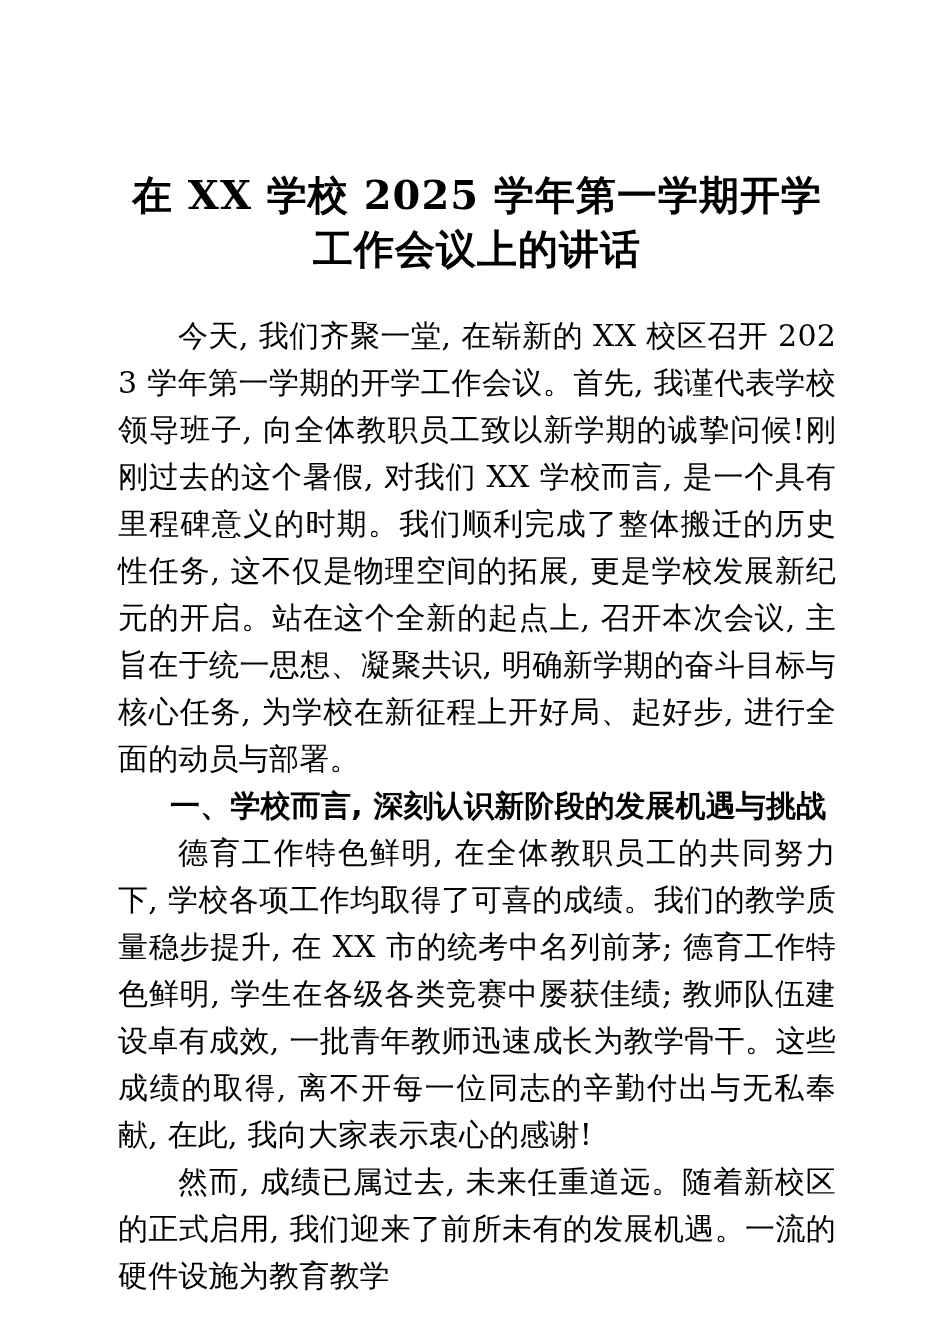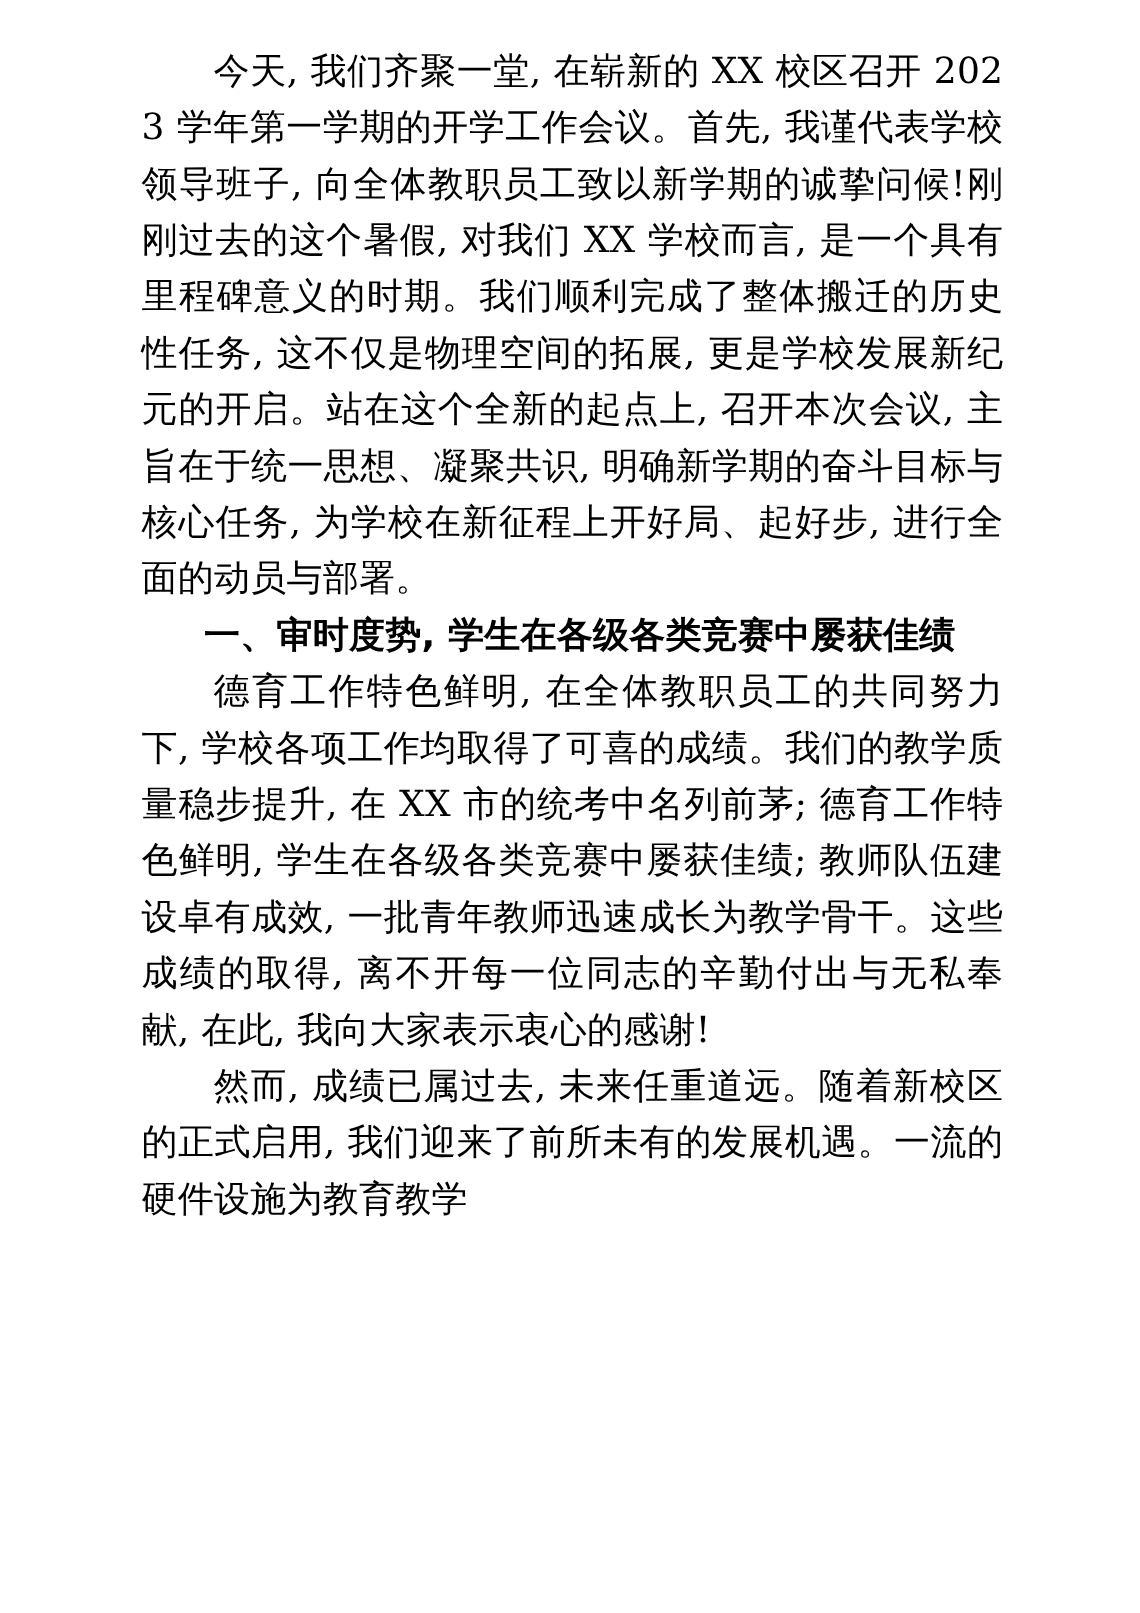--- a/index.html
+++ b/index.html
@@ -66,28 +66,29 @@
     letter-spacing: 0.2px;
     text-align: left;
   }
 </style>
 </head>
 <body>
 
 <div class="page">
   <div class="content">
 
+    <h1 class="doc-title">在 XX 学校 2025 学年第一学期开学工作会议上的讲话</h1>
 
     <div class="body-block">
 
 
 
       <p class="para">今天, 我们齐聚一堂, 在崭新的 XX 校区召开 2023 学年第一学期的开学工作会议。首先, 我谨代表学校领导班子, 向全体教职员工致以新学期的诚挚问候!刚刚过去的这个暑假, 对我们 XX 学校而言, 是一个具有里程碑意义的时期。我们顺利完成了整体搬迁的历史性任务, 这不仅是物理空间的拓展, 更是学校发展新纪元的开启。站在这个全新的起点上, 召开本次会议, 主旨在于统一思想、凝聚共识, 明确新学期的奋斗目标与核心任务, 为学校在新征程上开好局、起好步, 进行全面的动员与部署。</p>
 
-      <h2 class="section-heading">一、审时度势, 学生在各级各类竞赛中屡获佳绩</h2>
+      <h2 class="section-heading">一、学校而言, 深刻认识新阶段的发展机遇与挑战</h2>
 
       <p class="para">德育工作特色鲜明, 在全体教职员工的共同努力下, 学校各项工作均取得了可喜的成绩。我们的教学质量稳步提升, 在 XX 市的统考中名列前茅; 德育工作特色鲜明, 学生在各级各类竞赛中屡获佳绩; 教师队伍建设卓有成效, 一批青年教师迅速成长为教学骨干。这些成绩的取得, 离不开每一位同志的辛勤付出与无私奉献, 在此, 我向大家表示衷心的感谢!</p>
 
       <p class="para">然而, 成绩已属过去, 未来任重道远。随着新校区的正式启用, 我们迎来了前所未有的发展机遇。一流的硬件设施为教育教学</p>
 
     </div>
   </div>
 </div>
 
 </body></html>

